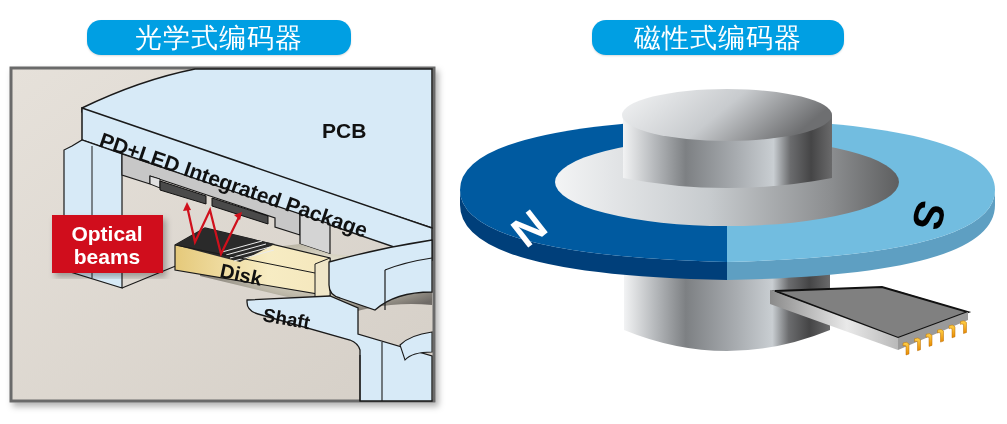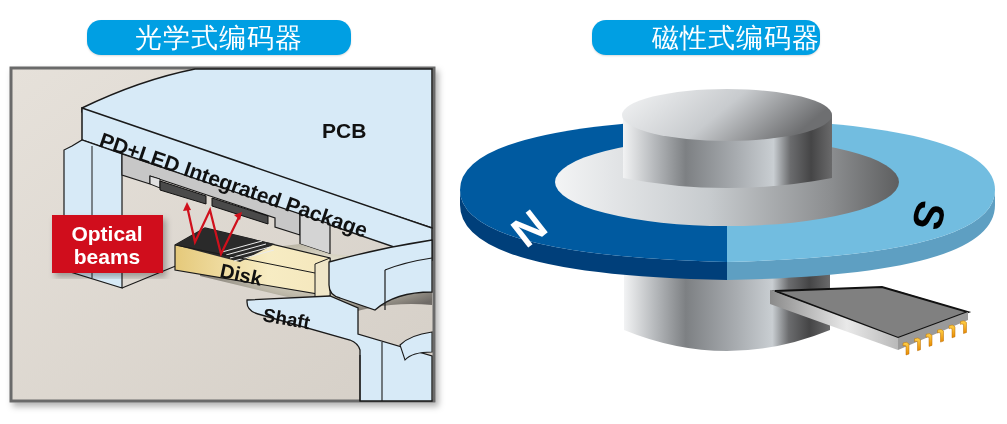--- a/index.html
+++ b/index.html
@@ -4,21 +4,21 @@
 <style>
   html, body { margin: 0; padding: 0; background: #ffffff; }
   body { width: 1007px; height: 424px; position: relative; overflow: hidden; font-family: "Liberation Sans", "DejaVu Sans", sans-serif; }
   .pill {
     position: absolute; height: 35px; border-radius: 14px;
     color: #ffffff; font-size: 27px; line-height: 35px; text-align: center;
     font-family: "DejaVu Sans", "Liberation Sans", sans-serif; letter-spacing: 1px;
     box-shadow: 0 1px 2px rgba(0,0,0,0.15);
   }
   #pill-optical { left: 87px; top: 20px; width: 264px; }
-  #pill-magnetic { left: 592px; top: 20px; width: 228px; text-align: right; }
+  #pill-magnetic { left: 592px; top: 20px; width: 252px; }
   svg { position: absolute; left: 0; top: 0; }
   .lbl { font-family: "Liberation Sans", "DejaVu Sans", sans-serif; font-weight: bold; }
 </style>
 </head>
 <body>
 
 <div class="pill" id="pill-optical" style="background: rgb(0, 159, 227);">光学式编码器</div>
 <div class="pill" id="pill-magnetic" style="background: rgb(0, 159, 227);">磁性式编码器</div>
 
 <svg width="1007" height="424" viewBox="0 0 1007 424">

